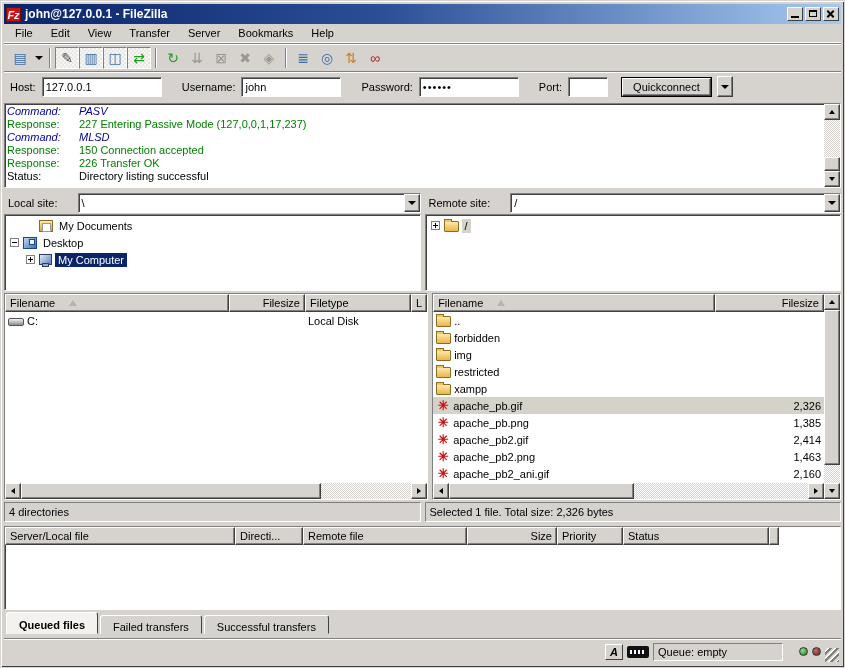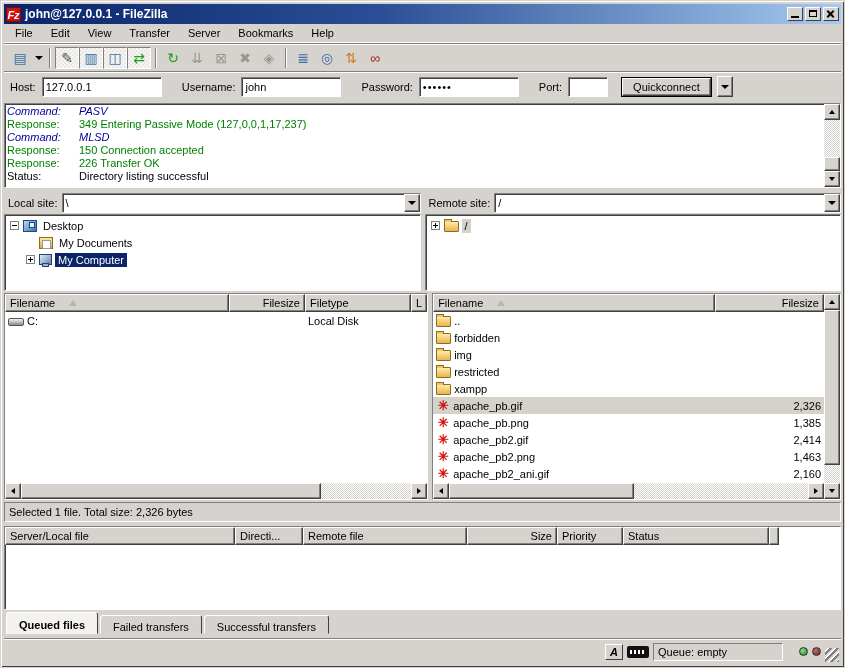--- a/index.html
+++ b/index.html
@@ -76,21 +76,21 @@
   .log-lines { flex:1; padding:1px 2px; overflow:hidden; }
   .log-line { height:13px; line-height:13px; white-space:nowrap; }
   .log-label { display:inline-block; width:72px; }
   .k-command { color:#00009a;font-style:italic; } .k-response { color:#008000; } .k-status { color:#000; }
 
   .splitter { flex:0 0 4px; }
 
   
   .panes-row { flex:0 0 99px; display:flex; gap:4px; }
   .pane { flex:1; display:flex; flex-direction:column; }
-  .pane-head { height:21px; display:flex; align-items:center; gap:0; }
+  .pane-head { height:21px; display:flex; align-items:center; gap:16px; }
   .pane-label { padding:0 4px; }
   .combo { flex:1; height:20px; display:flex; background:#fff; border:1px solid; border-color:#808080 #fff #fff #808080;
     box-shadow: inset 1px 1px 0 #404040; align-items:center; }
   .combo .val { flex:1; padding:0 3px; }
   .combo .drop { width:16px; height:18px; margin:0; }
   .tree { flex:1; background:#fff; border:1px solid; border-color:#808080 #fff #fff #808080;
     box-shadow: inset 1px 1px 0 #404040; margin-top:1px; padding:2px 1px; overflow:hidden; }
   .tree-row { height:17px; display:flex; align-items:center; white-space:nowrap; }
   .expander { width:9px; height:9px; background:#fff; border:1px solid #808080; position:relative; flex:0 0 9px; margin:0 4px; }
   .expander::before { content:""; position:absolute; left:1px; right:1px; top:3px; height:1px; background:#000; }
@@ -254,21 +254,21 @@
     <input class="field f-port" value="" style="">
     <button class="btn default" style="margin-left:8px">Quickconnect</button>
     <span class="btn qc-drop">
         <span class="arrow-down"></span>
       </span>
   </div>
 
   <div class="log-wrap">
     <div class="log-lines">
       <div class="log-line k-command"><span class="log-label">Command:</span><span>PASV</span></div>
-      <div class="log-line k-response"><span class="log-label">Response:</span><span>349 Entering Passive Mode (127,0,0,1,17,237)</span></div>
+      <div class="log-line k-response"><span class="log-label">Response:</span><span>227 Entering Passive Mode (127,0,0,1,17,237)</span></div>
       <div class="log-line k-command"><span class="log-label">Command:</span><span>MLSD</span></div>
       <div class="log-line k-response"><span class="log-label">Response:</span><span>150 Connection accepted</span></div>
       <div class="log-line k-response"><span class="log-label">Response:</span><span>226 Transfer OK</span></div>
       <div class="log-line k-status"><span class="log-label">Status:</span><span>Directory listing successful</span></div>
     </div>
     <div class="vscroll">
       <span class="sb-btn">
           <span class="tri-up"></span>
         </span>
       <span class="sb-track" style="flex:1"></span>
@@ -286,29 +286,29 @@
       <div class="pane-head">
         <span class="pane-label">Local site:</span>
         <span class="combo">
           <span class="val">\</span>
           <span class="btn qc-drop drop">
               <span class="arrow-down"></span>
             </span>
         </span>
       </div>
       <div class="tree">
+        <div class="tree-row ind-1">
+          <span class="expander blank"></span>
+          <span class="icon icon-docs"></span>
+          <span class="tree-label">My Documents</span>
+        </div>
         <div class="tree-row">
           <span class="expander"></span>
           <span class="icon icon-desktop"></span>
           <span class="tree-label">Desktop</span>
-        </div>
-        <div class="tree-row ind-1">
-          <span class="expander blank"></span>
-          <span class="icon icon-docs"></span>
-          <span class="tree-label">My Documents</span>
         </div>
         <div class="tree-row ind-1">
           <span class="expander plus"></span>
           <span class="icon icon-computer"></span>
           <span class="tree-label selected">My Computer</span>
         </div>
       </div>
     </div>
     <div class="pane">
       <div class="pane-head">
@@ -480,20 +480,23 @@
           <span class="sb-btn">
               <span class="tri-dn"></span>
             </span>
         </div>
       </div>
     </div>
   </div>
 
   <div class="status-row">
     <div class="status-panel">
+        <span>4 directories</span>
+      </div>
+    <div class="status-panel">
         <span>Selected 1 file. Total size: 2,326 bytes</span>
       </div>
   </div>
 
   <div class="queue">
     <div class="cols">
       <span class="col" style="width:230px">
           <span>Server/Local file</span>
         </span>
       <span class="col" style="width:68px">

